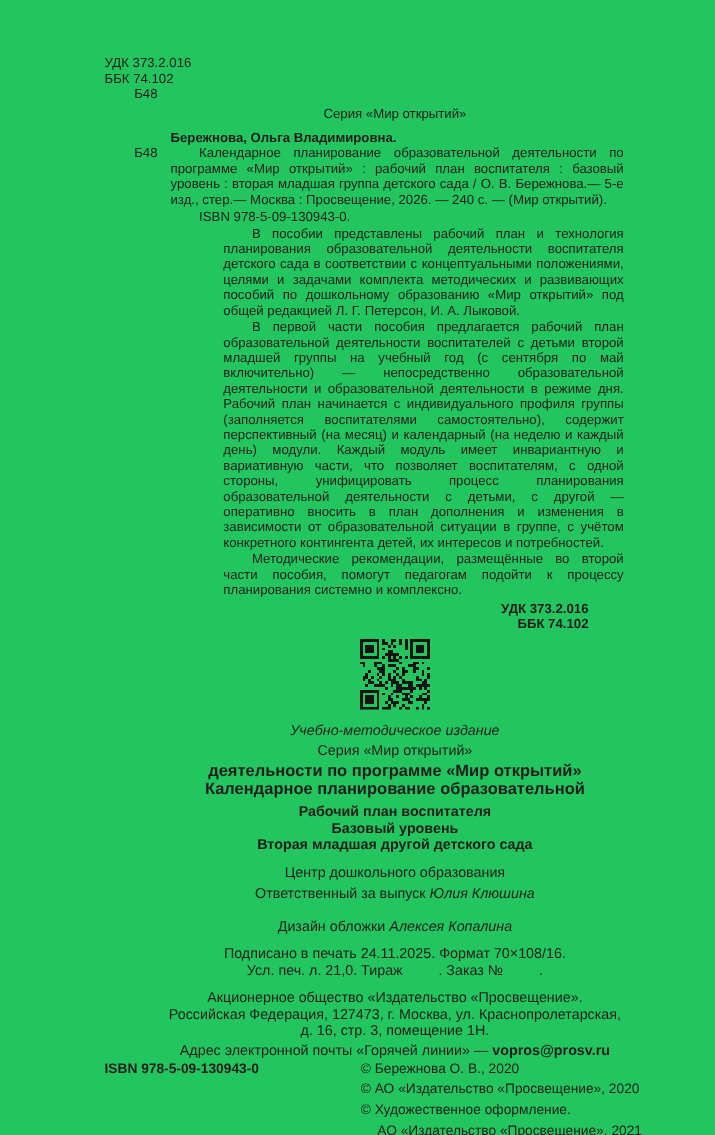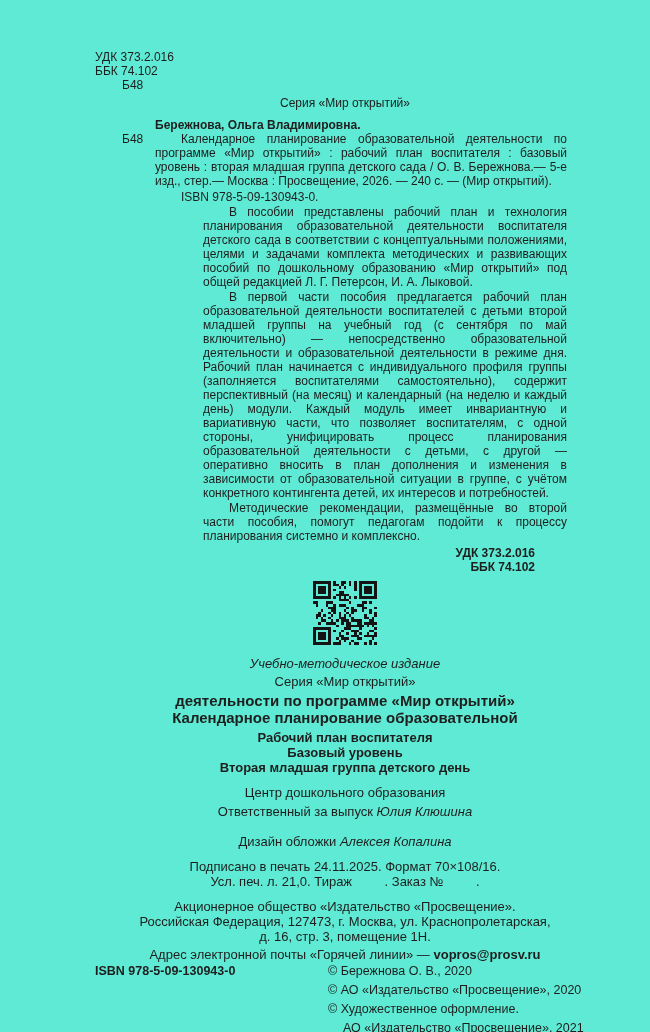--- a/index.html
+++ b/index.html
@@ -1,28 +1,28 @@
 <!DOCTYPE html>
 <html lang="ru"><head>
 <meta charset="utf-8">
 <style>
   html,body{margin:0;padding:0;background:#ffffff;}
   .page{
     width:650px;height:1032px;box-sizing:border-box;
     padding:50px 83px 14px 95px;
-    background:#5eead4;color:#1e1e1e;
+    background:#22c55e;color:#1e1e1e;
     font-family:"Liberation Sans","DejaVu Sans",sans-serif;
     display:flex;flex-direction:column;overflow:hidden;
     font-size:12px;line-height:14px;
   }
   p{margin:0;}
   .head-block div{line-height:14px;}
   .sign{padding-left:27px;}
   .center{text-align:center;}
-  .shift{position:relative;left:14px;}
+  .shift{position:relative;left:28px;}
   .series-top{margin-top:4px;}
   .catalog{margin-left:60px;margin-top:8px;}
   .cat-author{font-weight:700;}
   .entry{position:relative;}
   .entry .code{position:absolute;left:-33px;top:0;}
   .entry .desc{text-indent:26px;text-align:justify;hyphens:auto;-webkit-hyphens:auto;}
   .isbn-cat{margin-top:2px;text-indent:26px;}
   .annot{text-indent:26px;text-align:justify;hyphens:auto;-webkit-hyphens:auto;margin-top:1px;margin-left:48px;}
   .udk-bottom{margin-top:3px;text-align:right;padding-right:32px;font-weight:700;}
   .qr-wrap{margin-top:7px;}
@@ -354,21 +354,21 @@
   <section class="imprint shift">
     <p class="it m3">Учебно-методическое издание</p>
     <p class="m3">Серия «Мир открытий»</p>
     <p class="title">
       <span>деятельности по программе «Мир открытий»</span>
       <span>Календарное планирование образовательной</span>
     </p>
     <div class="subs m10">
       <div>Рабочий план воспитателя</div>
       <div>Базовый уровень</div>
-      <div>Вторая младшая группа детского день</div>
+      <div>Вторая младшая другой детского сада</div>
     </div>
     <p class="m4">Центр дошкольного образования</p>
     <p class="m2"><span>Ответственный за выпуск</span>
       <span class="it">Юлия Клюшина</span></p>
     <p class="m10"><span>Дизайн обложки</span>
       <span class="it">Алексея Копалина</span></p>
     <p>Подписано в печать 24.11.2025. Формат 70×108/16.</p>
     <p class="m10">Усл. печ. л. 21,0. Тираж &nbsp;&nbsp;&nbsp;&nbsp;&nbsp;&nbsp;&nbsp;&nbsp;. Заказ № &nbsp;&nbsp;&nbsp;&nbsp;&nbsp;&nbsp;&nbsp;&nbsp;.</p>
     <p>Акционерное общество «Издательство «Просвещение».</p>
     <p>Российская Федерация, 127473, г. Москва, ул. Краснопролетарская,</p>

